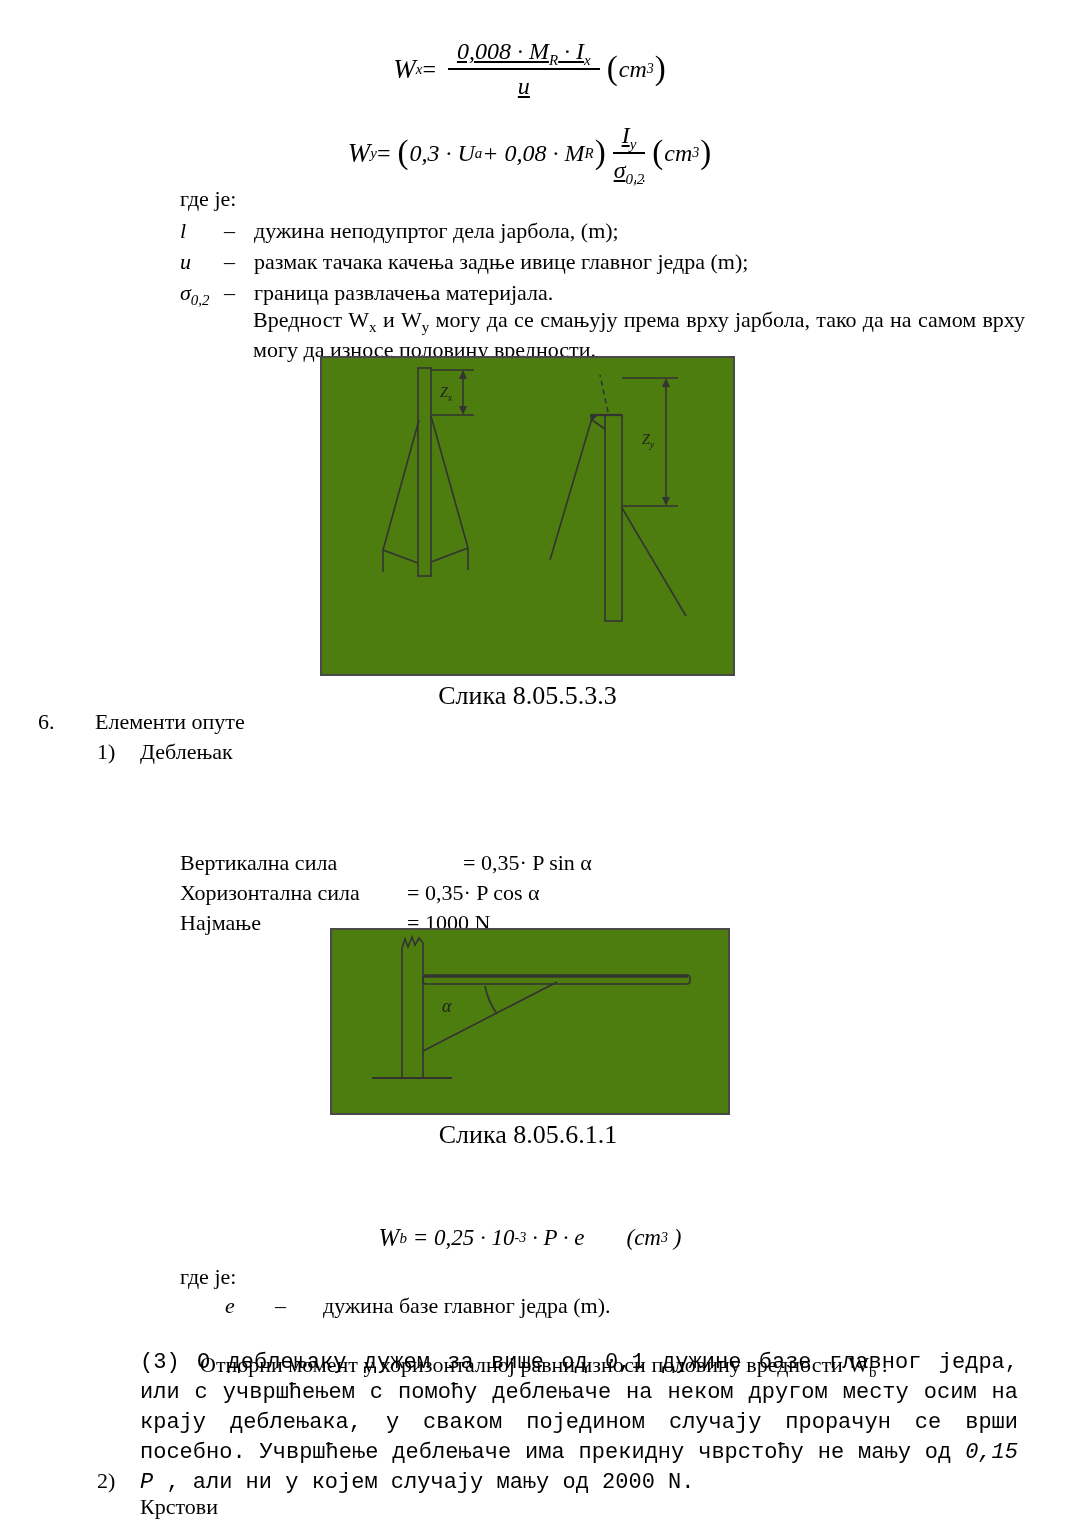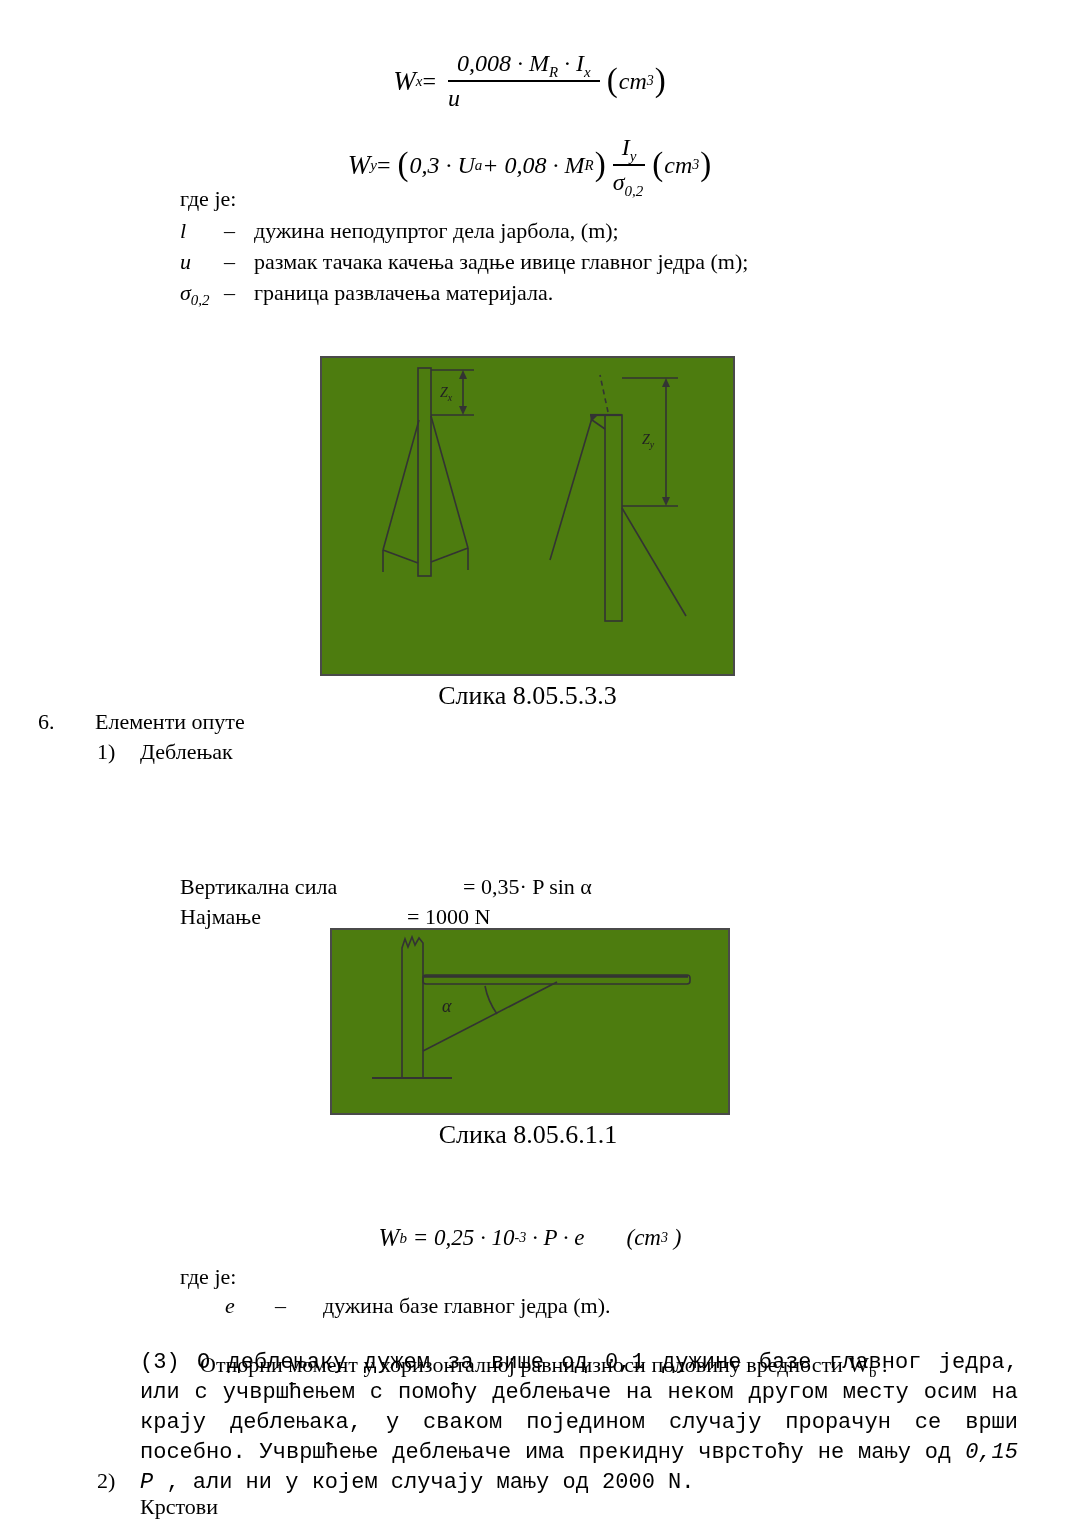--- a/index.html
+++ b/index.html
@@ -13,21 +13,21 @@
   .it { font-style:italic; }
 
   
   .fwrap {
     position:absolute; left:0; width:1060px; display:flex;
     justify-content:center; align-items:center;
     font-style:italic; font-size:24px;
   }
   .fwrap span { white-space:pre; }
   .fupright { font-style:normal; }
-  .frac { display:inline-flex; flex-direction:column; align-items:flex-start; margin:12px 6px; }
+  .frac { display:inline-flex; flex-direction:column; align-items:center; margin:0 6px;text-decoration:underline; }
   .frac .num { padding:0 9px 3px; border-bottom:2px solid #000; }
   .frac .den { padding-top:3px; }
   .fwrap sub, .t sub { font-size:15px; font-style:italic; line-height:0; }
   .fwrap sup, .t sup { font-size:14px; line-height:0; }
   .bigp { font-size:33px; position:relative; top:-1px; margin:0 1px; font-style:normal; }
   .fgap { display:inline-block; width:42px; }
 
   
   .defrow { display:grid; grid-template-columns:44px 30px auto; font-size:22px; line-height:31px; }
   .defrow2 { display:grid; grid-template-columns:50px 48px auto; font-size:22px; line-height:30px; }
@@ -92,20 +92,23 @@
       <span>–</span>
       <span>размак тачака качења задње ивице главног једра (m);</span>
     </div>
     <div class="defrow">
       <span class="it t" style="line-height:31px;"><span>σ</span><sub>0,2</sub></span>
       <span>–</span>
       <span>граница развлачења материјала.</span>
     </div>
   </div>
 
+  <div class="abs t just" style="top:305px;left:253px;width:772px;">
+    <span>Вредност W</span><sub style="font-style:normal;">x</sub><span> и W</span><sub style="font-style:normal;">y</sub><span> могу да се смањују према врху јарбола, тако да на самом врху могу да износе половину вредности.</span>
+  </div>
 
   <div class="figbox" style="top:356px;left:320px;width:411px;height:316px;">
     <svg width="411" height="316" viewBox="0 0 411 316">
       <g stroke="#333" stroke-width="1.6" fill="none">
 
         <rect x="96" y="10" width="13" height="208"></rect>
         <line x1="109" y1="12" x2="152" y2="12"></line>
         <line x1="109" y1="57" x2="152" y2="57"></line>
         <line x1="141" y1="16" x2="141" y2="53"></line>
         <line x1="97" y1="62" x2="61" y2="192"></line>
@@ -139,21 +142,22 @@
   <div class="caption" style="top:681px;left:320px;width:415px;">Слика 8.05.5.3.3</div>
 
   <div class="abs t" style="top:707px;left:38px;">6.</div>
   <div class="abs t" style="top:707px;left:95px;">Елементи опуте</div>
 
   <div class="abs t" style="top:737px;left:97px;">1)</div>
   <div class="abs t" style="top:737px;left:140px;">Деблењак</div>
 
 
   <div class="abs" style="top:848px;left:180px;">
-    <div class="frow"><span class="lbl" style="width:283px;margin-top:24px;">Вертикална сила</span><span>= 0,35· P sin α</span></div>
+    <div class="frow"><span class="lbl" style="width:283px;">Вертикална сила</span><span>= 0,35· P sin α</span></div>
+    <div class="frow"><span class="lbl" style="width:227px;">Хоризонтална сила</span><span>= 0,35· P cos α</span></div>
     <div class="frow"><span class="lbl" style="width:227px;">Најмање</span><span>= 1000 N</span></div>
   </div>
 
   <div class="figbox" style="top:928px;left:330px;width:396px;height:183px;">
     <svg width="396" height="183" viewBox="0 0 396 183">
       <g stroke="#333" stroke-width="1.6" fill="none">
         <path d="M70,148 L70,18 L73,9 L76,17 L80,7 L83,15 L87,8 L91,13 L91,148"></path>
         <rect x="91" y="45" width="267" height="9" rx="3"></rect>
         <line x1="91" y1="46.5" x2="356" y2="46.5" stroke-width="2.4"></line>
         <line x1="91" y1="121" x2="225" y2="52"></line>

